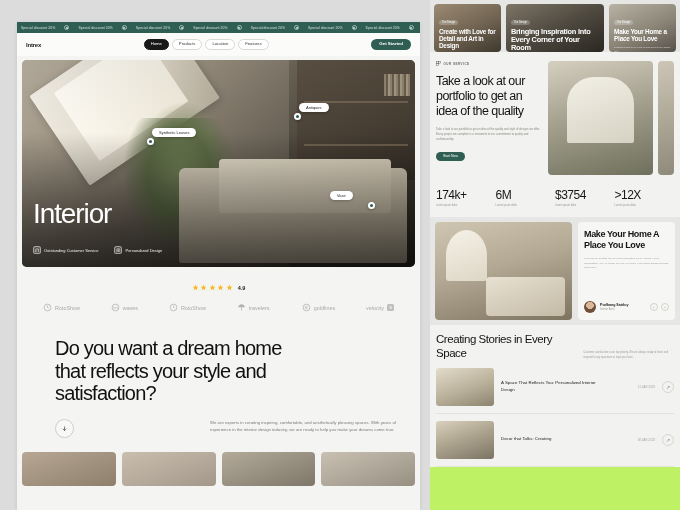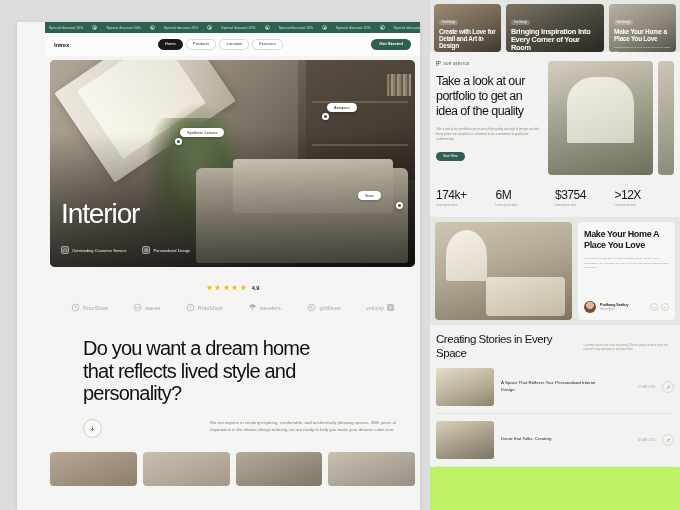--- a/index.html
+++ b/index.html
@@ -11,21 +11,20 @@
   }
   .stage { position: relative; width: 680px; height: 510px; background: #dcdcdc; }
 
   
   .left-panel {
     position: absolute; left: 17px; top: 22px;
     width: 403px; height: 488px;
     background: #f4f4f2;
     overflow: hidden;
     box-shadow: 0 1px 4px rgba(0,0,0,.10);
-    padding-left: 28px;
   }
 
   
   .ticker {
     height: 11px; background: #2f5e53; color: #dfe9e5;
     display: flex; align-items: center; gap: 9px;
     padding: 0 4px; white-space: nowrap; overflow: hidden;
   }
   .ticker-item { font-size: 3.4px; letter-spacing: .1px; opacity: .95; }
   .ticker-dot {
@@ -269,21 +268,21 @@
   .testi-name { font-size: 3.6px; font-weight:700; color:#1b1b1b; }
   .testi-role { font-size: 2.6px; color:#a2a29d; margin-top:1px; }
   .arrows { margin-left:auto; display:flex; gap:3px; }
   .arw {
     width: 8px; height:8px; border-radius:50%; border:.5px solid #d3d3cd;
     display:flex;align-items:center;justify-content:center; color:#8a8a85; font-size:4px;
   }
 
   
   .stories { padding: 8px 6px 0 6px; background:#f2f2f0; }
-  .st-head { display:flex; align-items:center; }
+  .st-head { display:flex; align-items:flex-end; }
   .st-title { font-size: 11.5px; font-weight: 500; color:#141414; letter-spacing:-.45px; line-height:1.2; }
   .st-para { margin-left:auto; width: 92px; font-size:2.6px; line-height:1.8; color:#9d9d98; padding-top:3px; }
   .st-row { display:flex; align-items:center; gap:7px; padding: 7px 0; border-bottom: .5px solid #e2e2de; }
   .st-thumb { width: 58px; height: 38px; border-radius: 3px; flex:0 0 auto; }
   .st-thumb.one { background: linear-gradient(160deg,#e3dcca 0%, #b9b09a 55%, #8d8470 100%); }
   .st-thumb.two { background: linear-gradient(160deg,#d9d1bd 0%, #aaa18c 50%, #7b7463 100%); }
   .st-text { font-size: 4.4px; color:#1b1b1b; line-height:1.55; width: 98px; }
   .st-date { font-size: 3px; color:#a6a6a1; margin-left:auto; }
   .st-arw {
     width: 12px; height:12px; border-radius:50%; border:.5px solid #d6d6d0;
@@ -433,21 +432,21 @@
             <path d="M9 9v6M13 7v10"></path>
           </svg>
         <span class="brand-tx">goldlines</span>
       </div>
       <div class="brand">
         <span class="brand-tx">velocity</span>
         <span class="brand-sq">9</span>
       </div>
     </div>
 
-    <div class="question">Do you want a dream home that reflects lived style and personality?</div>
+    <div class="question">Do you want a dream home that reflects your style and satisfaction?</div>
 
     <div class="q-bottom">
       <div class="circle-btn">
         <svg width="7" height="7" viewBox="0 0 24 24" fill="none" stroke="#333" stroke-width="2.2">
             <path d="M12 5v14M6 13l6 6 6-6"></path>
           </svg>
       </div>
       <div class="q-para">We are experts in creating inspiring, comfortable, and aesthetically pleasing spaces. With years of experience in the interior design industry, we are ready to help you make your dreams come true.</div>
     </div>
 

